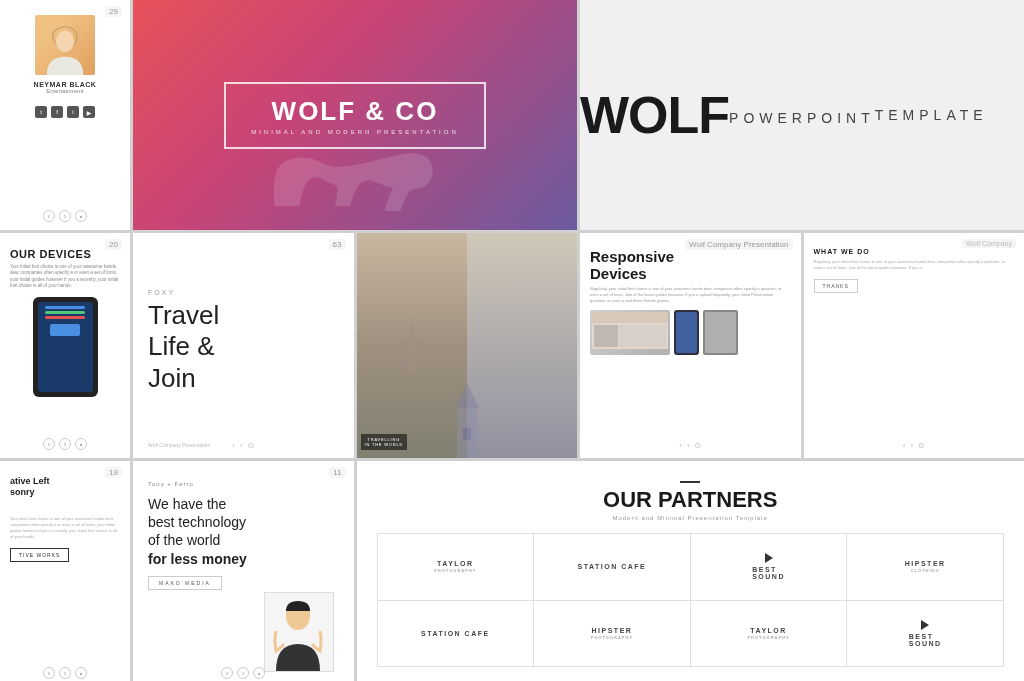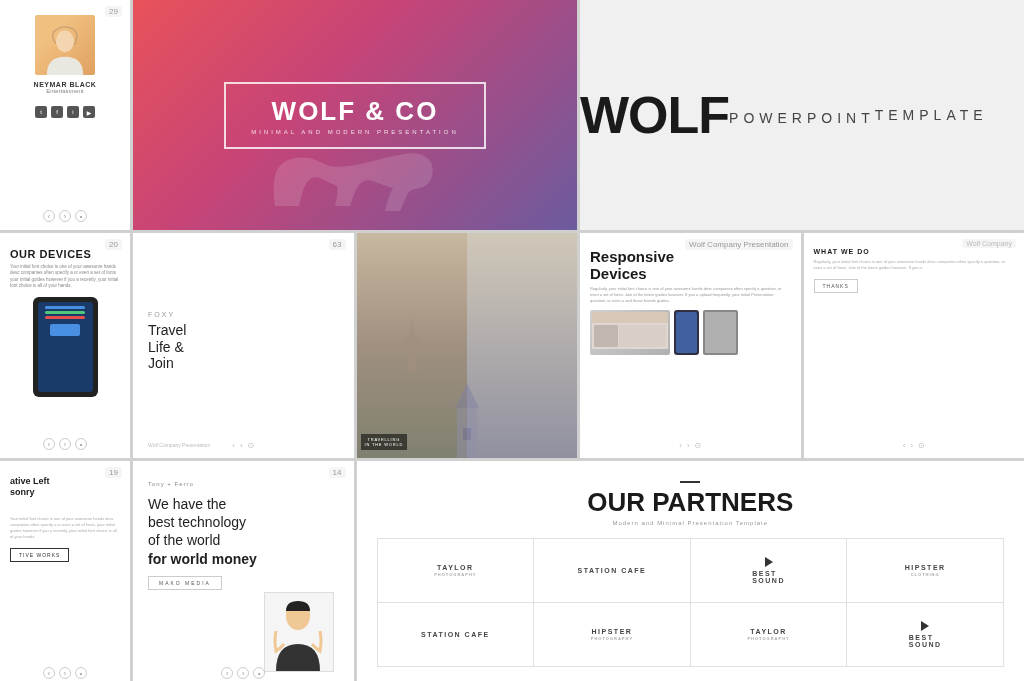--- a/index.html
+++ b/index.html
@@ -320,21 +320,21 @@
     
     .foxy-label {
       font-size: 7px;
       color: #999;
       letter-spacing: 2px;
       text-transform: uppercase;
       margin-bottom: 4px;
     }
 
     .foxy-title {
-      font-size: 14px;
+      font-size: 26px;
       font-weight: 300;
       color: #222;
       line-height: 1.2;
       margin-bottom: 8px;
     }
 
     .foxy-footer {
       font-size: 5px;
       color: #bbb;
       position: absolute;
@@ -494,21 +494,21 @@
       right: 20px;
       background: #f5f5f5;
       display: flex;
       align-items: flex-end;
       justify-content: center;
       overflow: hidden;
     }
 
     
     .partners-title {
-      font-size: 26px;
+      font-size: 22px;
       font-weight: 900;
       color: #1a1a1a;
       letter-spacing: 0px;
       text-align: center;
       margin-bottom: 2px;
     }
 
     .partners-line {
       width: 20px;
       height: 2px;
@@ -743,24 +743,24 @@
     <div class="creative-text">Your initial font choice is one of your awesome hands desc companies often specify a or even a set of fonts, your initial guides however if you a recently, your initial font choice is all of your hands.</div>
     <div class="creative-btn">TIVE WORKS</div>
     <div class="nav-dots">
       <div class="nav-dot">‹</div>
       <div class="nav-dot">›</div>
       <div class="nav-dot">•</div>
     </div>
   </div>
 
   <div class="cell cell-3-2" style="position:relative;">
-    <span class="slide-num">14</span>
+    <span class="slide-num">11</span>
     <div class="tony-label">Tony + Ferro</div>
     <div class="tony-quote">
-      We have the<br>best technology<br>of the world<br><strong>for world money</strong>
+      We have the<br>best technology<br>of the world<br><strong>for less money</strong>
     </div>
     <div class="mako-btn">MAKO MEDIA</div>
     <div class="person-box">
       <svg width="65" height="75" viewBox="0 0 65 75">
         <ellipse cx="32" cy="20" rx="12" ry="14" fill="#f0c896"></ellipse>
         <path d="M10,75 Q10,48 32,48 Q54,48 54,75Z" fill="#333"></path>
         <ellipse cx="32" cy="18" rx="12" ry="10" fill="#f0c896"></ellipse>
         <path d="M20,15 Q20,5 32,5 Q44,5 44,15" fill="#222"></path>
         <path d="M10,35 Q8,45 10,55 L14,52 L18,48" stroke="#f0c896" stroke-width="3" fill="none"></path>
         <path d="M54,35 Q56,45 54,55 L50,52 L46,48" stroke="#f0c896" stroke-width="3" fill="none"></path>

